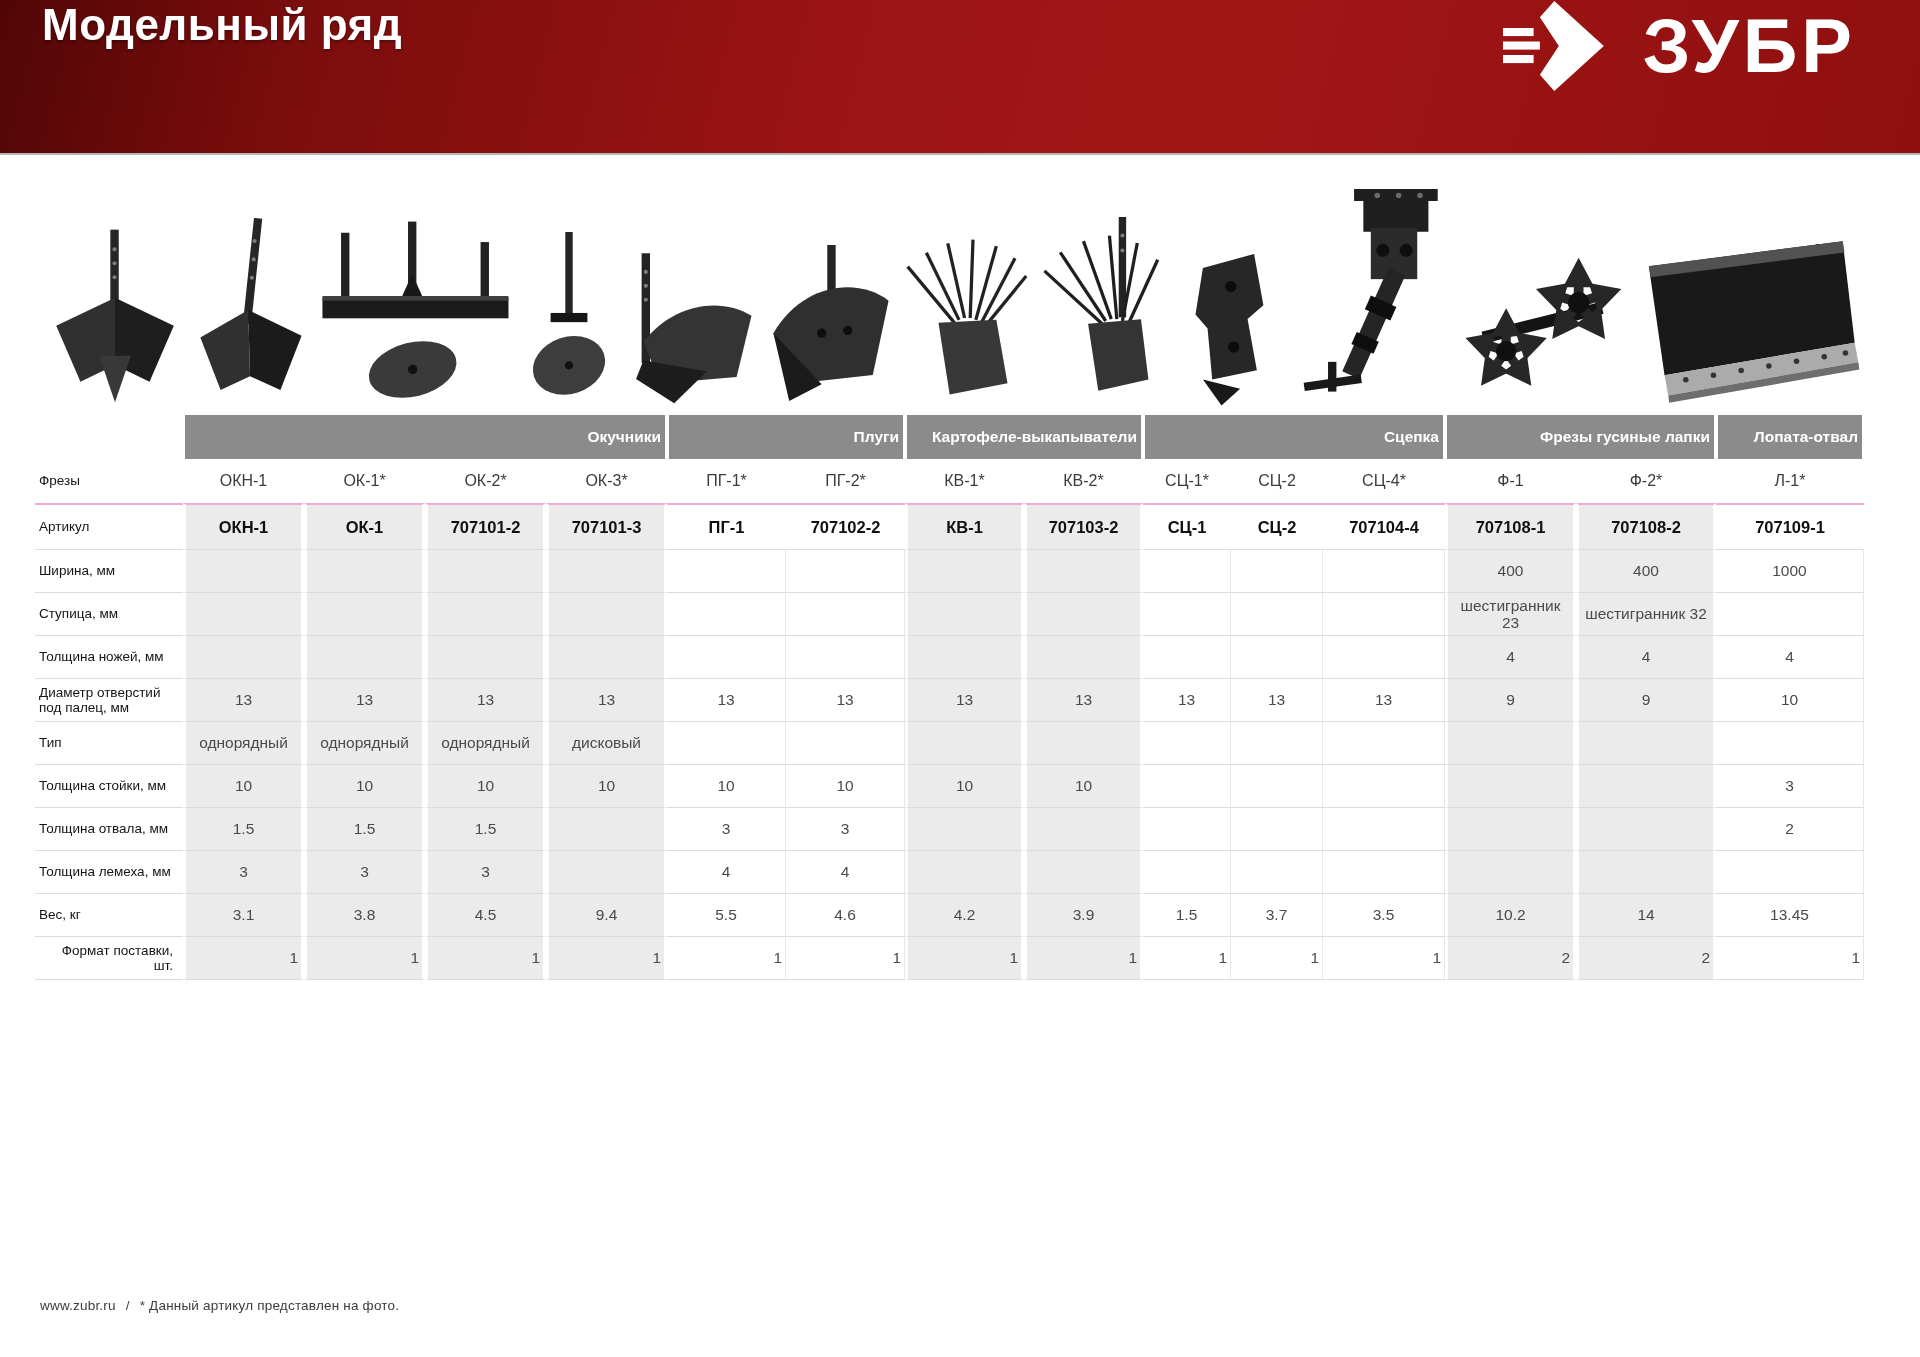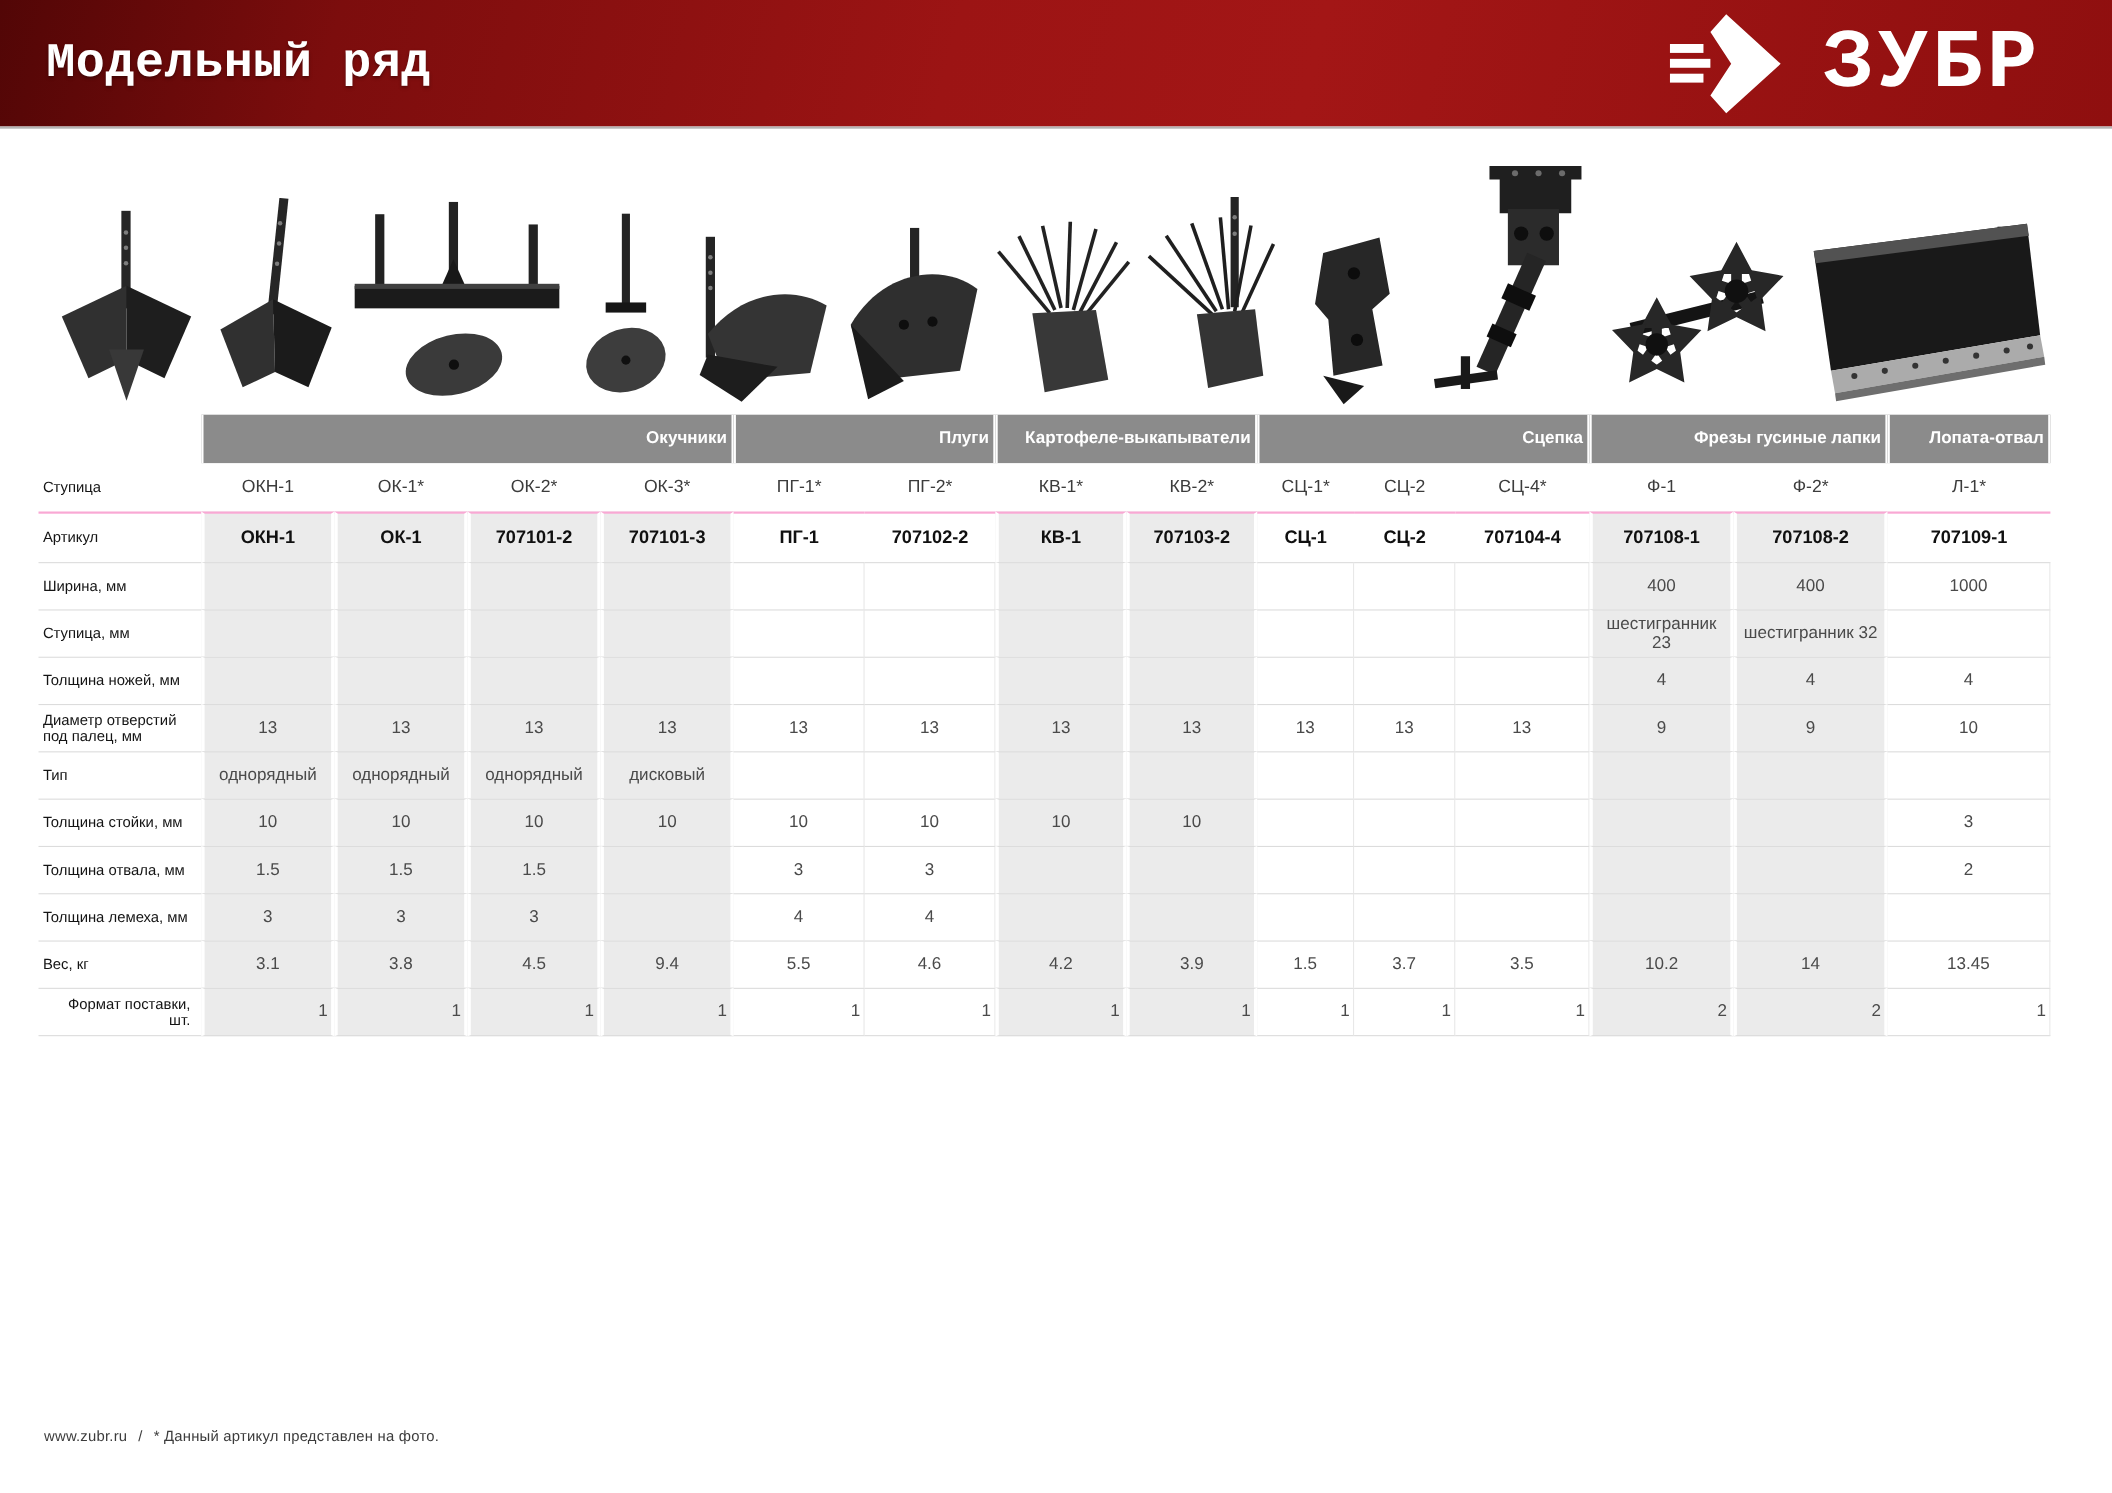--- a/index.html
+++ b/index.html
@@ -2,26 +2,25 @@
 <html><head>
 <meta charset="utf-8">
 <style>
   html,body{margin:0;padding:0;}
   body{
     width:1920px;height:1357px;position:relative;overflow:hidden;
     background:#ffffff;font-family:"Liberation Sans",sans-serif;
   }
   
   .banner{
-    height:117px;box-sizing:border-box;
+    height:155px;box-sizing:border-box;
     background:linear-gradient(104deg,#520606 0%,#7c0d0d 16%,#9c1414 45%,#a31616 62%,#8f0f0f 100%);
-    display:flex;align-items:center;justify-content:space-between;
+    display:flex;align-items:flex-start;justify-content:space-between;
     padding:0 64px 0 42px;
     border-bottom:2px solid #b5b5b5;
-    font-family:Liberation Mono, monospace;
   }
   .banner-title{color:#fff;font-size:44px;font-weight:bold;letter-spacing:.5px;text-shadow:0 2px 3px rgba(0,0,0,.35);}
   .logo{display:flex;align-items:center;gap:32px;}
   .logo-mark{display:block;}
   .logo-text{color:#fff;font-size:76px;font-weight:bold;letter-spacing:4px;line-height:1;}
   
   .photos{
     height:238px;margin:14px 45px 0 45px;
     display:flex;align-items:flex-end;justify-content:space-between;
   }
@@ -237,21 +236,21 @@
         <th colspan="4" class="group-th">Окучники</th>
         <th colspan="2" class="group-th">Плуги</th>
         <th colspan="2" class="group-th">Картофеле-выкапыватели</th>
         <th colspan="3" class="group-th">Сцепка</th>
         <th colspan="2" class="group-th">Фрезы гусиные лапки</th>
         <th colspan="1" class="group-th">Лопата-отвал</th>
       </tr>
     </thead>
   <tbody>
       <tr class="model-row">
-        <td class="label-cell">Ступица</td>
+        <td class="label-cell">Фрезы</td>
         <td class="data-cell plain">ОКН-1</td>
         <td class="data-cell plain">ОК-1*</td>
         <td class="data-cell plain">ОК-2*</td>
         <td class="data-cell plain">ОК-3*</td>
         <td class="data-cell plain">ПГ-1*</td>
         <td class="data-cell plain">ПГ-2*</td>
         <td class="data-cell plain">КВ-1*</td>
         <td class="data-cell plain">КВ-2*</td>
         <td class="data-cell plain">СЦ-1*</td>
         <td class="data-cell plain">СЦ-2</td>

